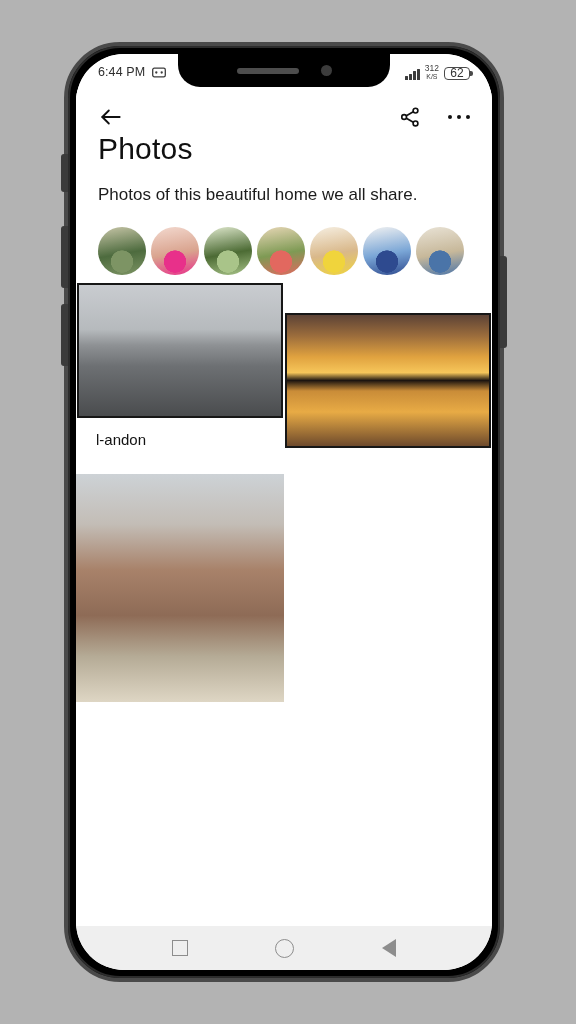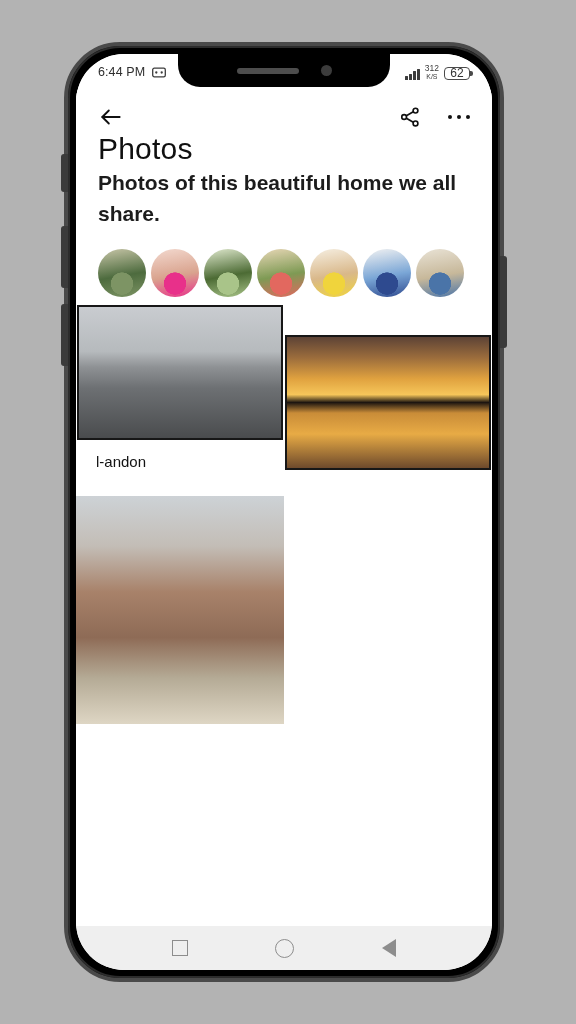--- a/index.html
+++ b/index.html
@@ -99,22 +99,22 @@
   #overflow-icon i { width: 4.5px; height: 4.5px; background: #111; border-radius: 50%; display: block; }
 
   #header-block { padding: 0 22px; background: #fff; }
   #page-title {
     font-size: 30px; font-weight: 400; color: #101010;
     letter-spacing: .2px; line-height: 1.0;
     margin-top: -2px;
     height: 33px; overflow: hidden;
   }
   #page-description {
-    font-size: 21px; color: #1c1c1c; line-height: 1.48;
-    max-width: 362px; font-weight: bold;
+    font-size: 17px; color: #1c1c1c; line-height: 1.48;
+    margin-top: 15px; max-width: 362px;
   }
 
   #members-row { display: flex; gap: 5px; padding: 20px 22px 0 22px; }
   .avatar {
     width: 48px; height: 48px; border-radius: 50%;
     background-size: cover; background-position: center;
     flex: 0 0 auto;
   }
 
   #action-buttons { display: flex; gap: 14px; padding: 30px 22px 26px 22px; }

